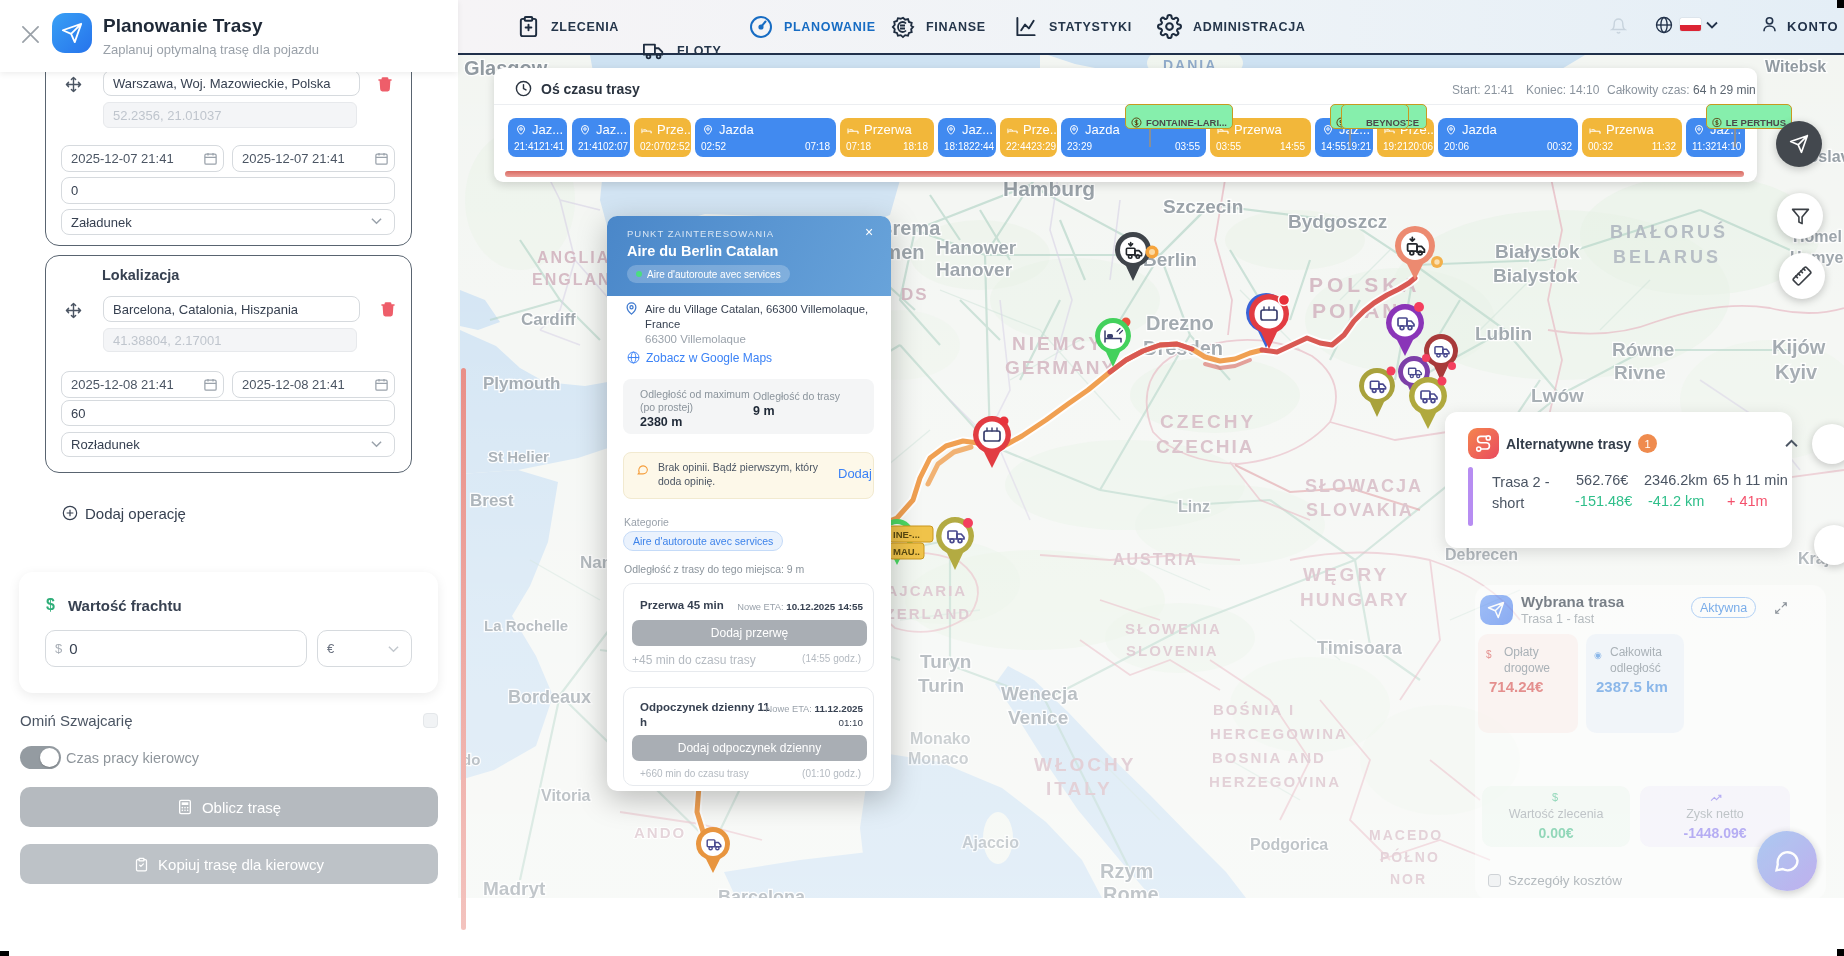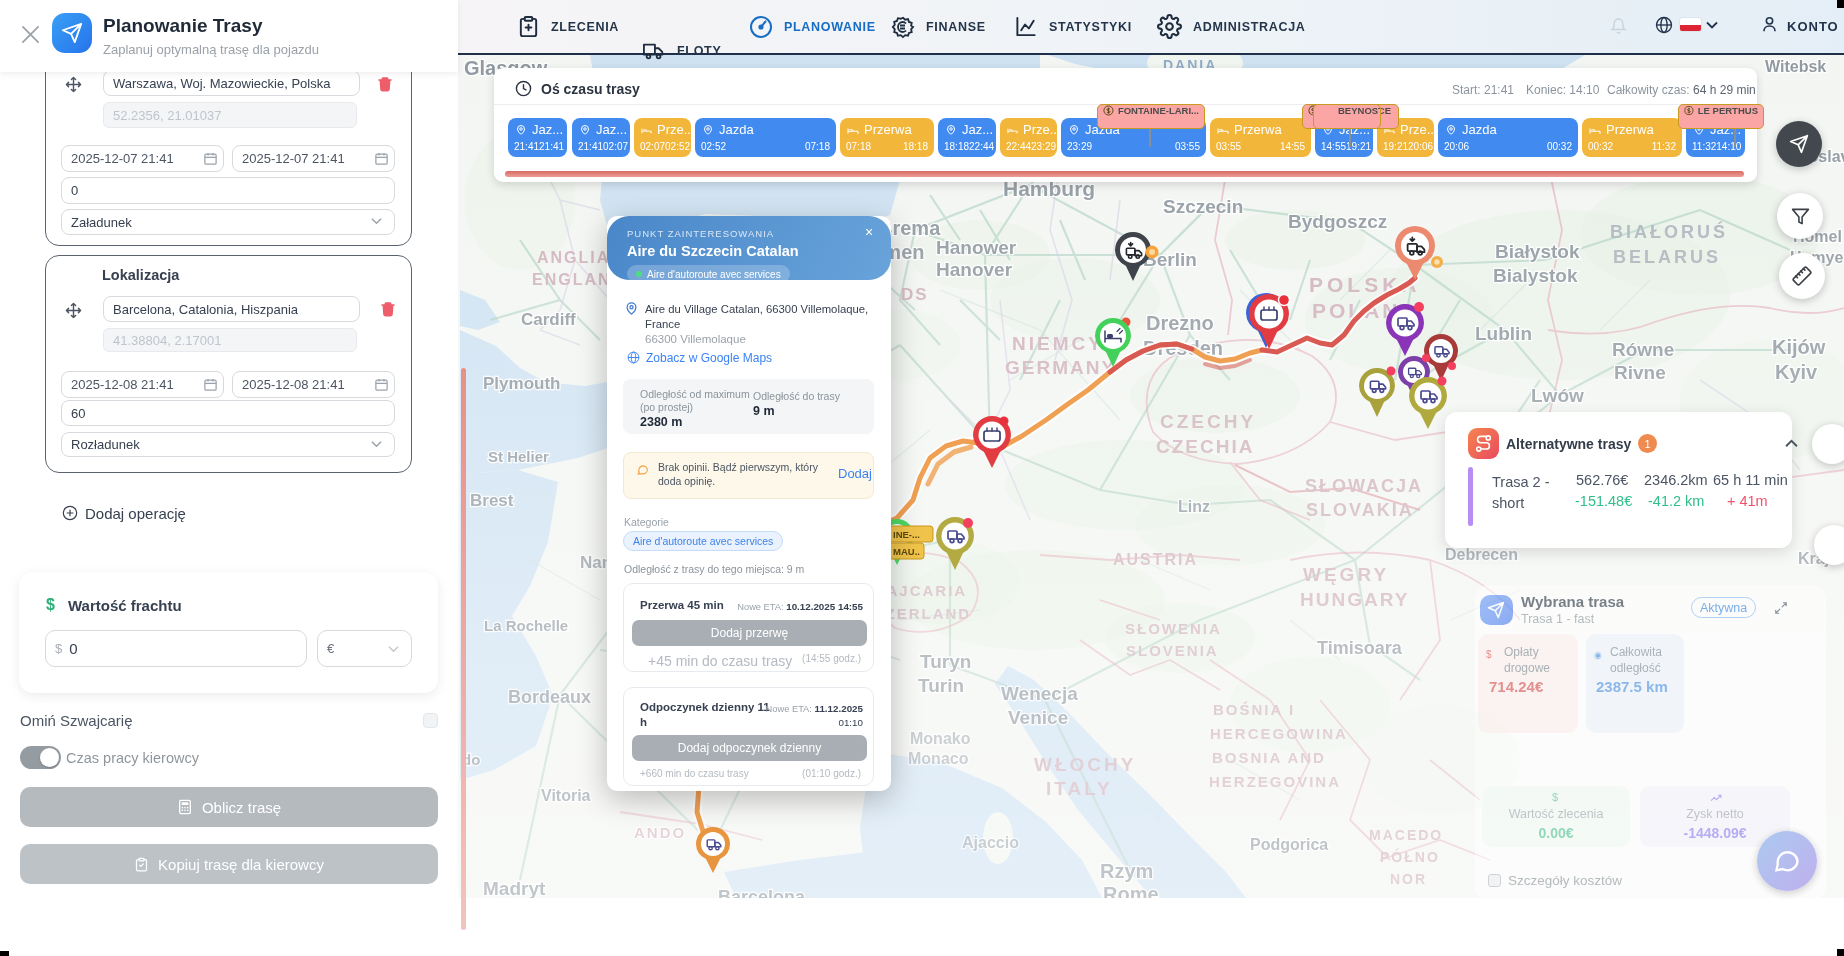--- a/index.html
+++ b/index.html
@@ -32,23 +32,23 @@
     color:#fff; font-size:15px; display:flex; align-items:center; justify-content:center; gap:9px; }
 
   
   #timeline { position:absolute; left:494px; top:68px; width:1263px; height:114px; background:#fff;
     border-radius:9px; box-shadow:0 3px 10px rgba(0,0,0,.14); z-index:20; }
   .seg { position:absolute; top:50px; height:39px; border-radius:8px; color:#fff; overflow:hidden; }
   .seg .t1 { display:flex; align-items:center; gap:5px; font-size:13px; padding:4px 0 0 7px; white-space:nowrap;}
   .seg .t2 { display:flex; justify-content:space-between; font-size:10px; padding:4px 6px 0 6px; white-space:nowrap;}
   .seg.blue { background:#418af0; }
   .seg.yel  { background:#f2b73a; }
-  .tag { position:absolute; top:36px; height:25px; background:#fca5a5; border:1.5px solid #c79a20;
-    border-radius:5px; display:flex; align-items:flex-start; gap:4px; padding:0 7px; font-size:9.5px;
-    font-weight:bold; color:#4b4b4b; white-space:nowrap; z-index:3; overflow:hidden;}
+  .tag { position:absolute; top:36px; height:25px; background:#86efac; border:1.5px solid #c79a20;
+    border-radius:5px; display:flex; align-items:flex-end; gap:4px; padding:0 7px; font-size:9.5px;
+    font-weight:bold; color:#4b4b4b; white-space:nowrap; z-index:3; overflow:hidden;margin-left:28px;}
 
   
   #popup { position:absolute; left:607px; top:216px; width:284px; height:575px; background:#fff;
     border-radius:10px; box-shadow:0 8px 30px rgba(0,0,0,.25); z-index:22; overflow:hidden; }
 
   
   #altpanel { position:absolute; left:1445px; top:412px; width:347px; height:136px; background:#fff;
     border-radius:12px; box-shadow:0 4px 16px rgba(0,0,0,.13); z-index:21; }
   #selpanel { position:absolute; left:1475px; top:585px; width:351px; height:315px;
     background:rgba(255,255,255,.66); border-radius:14px; z-index:21; opacity:.62; }
@@ -614,23 +614,23 @@
           <path d="M15 8.5c-3-2-6.5-.5-6.5 1.8 0 3.2 7 1.5 7 4.5 0 2.3-4 3.5-7 1.2M12 5.5v13"></path>
         </svg>BEYNOST</div>
     <div class="tag" style="left:1184px;width:86px;padding:0 5px;"><svg width="11" height="11" viewBox="0 0 24 24" fill="none" stroke="#5a4a15" stroke-width="2.2">
           <circle cx="12" cy="12" r="10"></circle>
           <path d="M15 8.5c-3-2-6.5-.5-6.5 1.8 0 3.2 7 1.5 7 4.5 0 2.3-4 3.5-7 1.2M12 5.5v13"></path>
         </svg>LE PERTHUS</div>
 
     <div class="abs" style="left:11px;top:103px;width:1239px;height:6px;border-radius:3px;background:linear-gradient(180deg,#d96b62,#eb9e97);"></div>
   </div>
   <div id="popup">
-    <div style="position:relative;height:64px;background:linear-gradient(115deg,#4a87c9,#68a3da);border-radius:22px;">
+    <div style="position:relative;height:80px;background:linear-gradient(115deg,#4a87c9,#68a3da);">
       <div class="abs" style="left:20px;top:12px;font-size:9.5px;letter-spacing:1px;color:rgba(255,255,255,.78);">PUNKT ZAINTERESOWANIA</div>
-      <div class="abs" style="left:20px;top:27px;font-size:14.5px;font-weight:bold;color:#fff;">Aire du Szczecin Catalan</div>
+      <div class="abs" style="left:20px;top:27px;font-size:14.5px;font-weight:bold;color:#fff;">Aire du Berlin Catalan</div>
       <div class="abs" style="left:20px;top:49px;height:18px;border-radius:9px;background:rgba(255,255,255,.22);display:flex;align-items:center;gap:5px;padding:0 9px;color:#fff;font-size:10px;"><span style="width:6px;height:6px;border-radius:50%;background:#4ade80;display:inline-block;"></span>Aire d'autoroute avec services</div>
       <div class="abs" style="left:258px;top:8px;font-size:14px;color:#fff;">×</div>
     </div>
     <svg class="abs" style="left:17px;top:85px;" width="15" height="15" viewBox="0 0 24 24" fill="none" stroke="#3c78cf" stroke-width="2">
         <path d="M12 21s-7-5.5-7-11a7 7 0 0 1 14 0c0 5.5-7 11-7 11z"></path>
         <circle cx="12" cy="10" r="2.5"></circle>
       </svg>
     <div class="abs" style="left:38px;top:86px;width:242px;font-size:11.3px;line-height:15px;color:#374151;">Aire du Village Catalan, 66300 Villemolaque, France</div>
     <div class="abs" style="left:38px;top:117px;font-size:11.5px;color:#9aa2ab;">66300 Villemolaque</div>
     <svg class="abs" style="left:20px;top:135px;" width="13" height="13" viewBox="0 0 24 24" fill="none" stroke="#3b82f6" stroke-width="1.8">
@@ -656,21 +656,21 @@
     </div>
 
     <div class="abs" style="left:17px;top:300px;font-size:10.5px;color:#9aa2ab;">Kategorie</div>
     <div class="abs" style="left:16px;top:315px;height:20px;border-radius:10px;background:#eaf2fd;border:1px solid #c5dbf8;display:flex;align-items:center;padding:0 9px;font-size:10.5px;color:#3d83ea;">Aire d'autoroute avec services</div>
     <div class="abs" style="left:17px;top:347px;font-size:10.5px;color:#8b949c;">Odległość z trasy do tego miejsca: 9 m</div>
 
     <div class="abs" style="left:16px;top:367px;width:251px;height:89px;border:1px solid #e7eaee;border-radius:10px;">
       <div class="abs" style="left:16px;top:15px;font-size:11.5px;font-weight:bold;color:#374151;">Przerwa 45 min</div>
       <div class="abs" style="right:10px;top:17px;font-size:9.3px;color:#9aa2ab;">Nowe ETA: <span style="color:#374151;font-weight:bold;font-size:9.8px;">10.12.2025 14:55</span></div>
       <div class="abs" style="left:8px;top:36px;width:235px;height:26px;border-radius:7px;background:#a9aeb4;color:#fff;font-size:12px;display:flex;align-items:center;justify-content:center;">Dodaj przerwę</div>
-      <div class="abs" style="left:24px;top:69px;font-size:14px;color:#b4bac1;">+45 min do czasu trasy</div>
+      <div class="abs" style="left:8px;top:69px;font-size:12px;color:#b4bac1;">+45 min do czasu trasy</div>
       <div class="abs" style="right:12px;top:69px;font-size:10px;color:#b4bac1;">(14:55 godz.)</div>
     </div>
 
     <div class="abs" style="left:16px;top:471px;width:251px;height:99px;border:1px solid #e7eaee;border-radius:10px;">
       <div class="abs" style="left:16px;top:12px;width:132px;font-size:11.5px;font-weight:bold;line-height:15px;color:#374151;">Odpoczynek dzienny 11 h</div>
       <div class="abs" style="right:10px;top:14px;font-size:9.3px;color:#9aa2ab;text-align:right;line-height:14px;">Nowe ETA: <span style="color:#374151;font-weight:bold;font-size:9.8px;">11.12.2025</span><br><span style="color:#374151;font-weight:normal;font-size:9.8px;">01:10</span></div>
       <div class="abs" style="left:8px;top:47px;width:235px;height:26px;border-radius:7px;background:#a9aeb4;color:#fff;font-size:12px;display:flex;align-items:center;justify-content:center;">Dodaj odpoczynek dzienny</div>
       <div class="abs" style="left:16px;top:80px;font-size:10px;color:#b4bac1;">+660 min do czasu trasy</div>
       <div class="abs" style="right:12px;top:80px;font-size:10px;color:#b4bac1;">(01:10 godz.)</div>
     </div>

